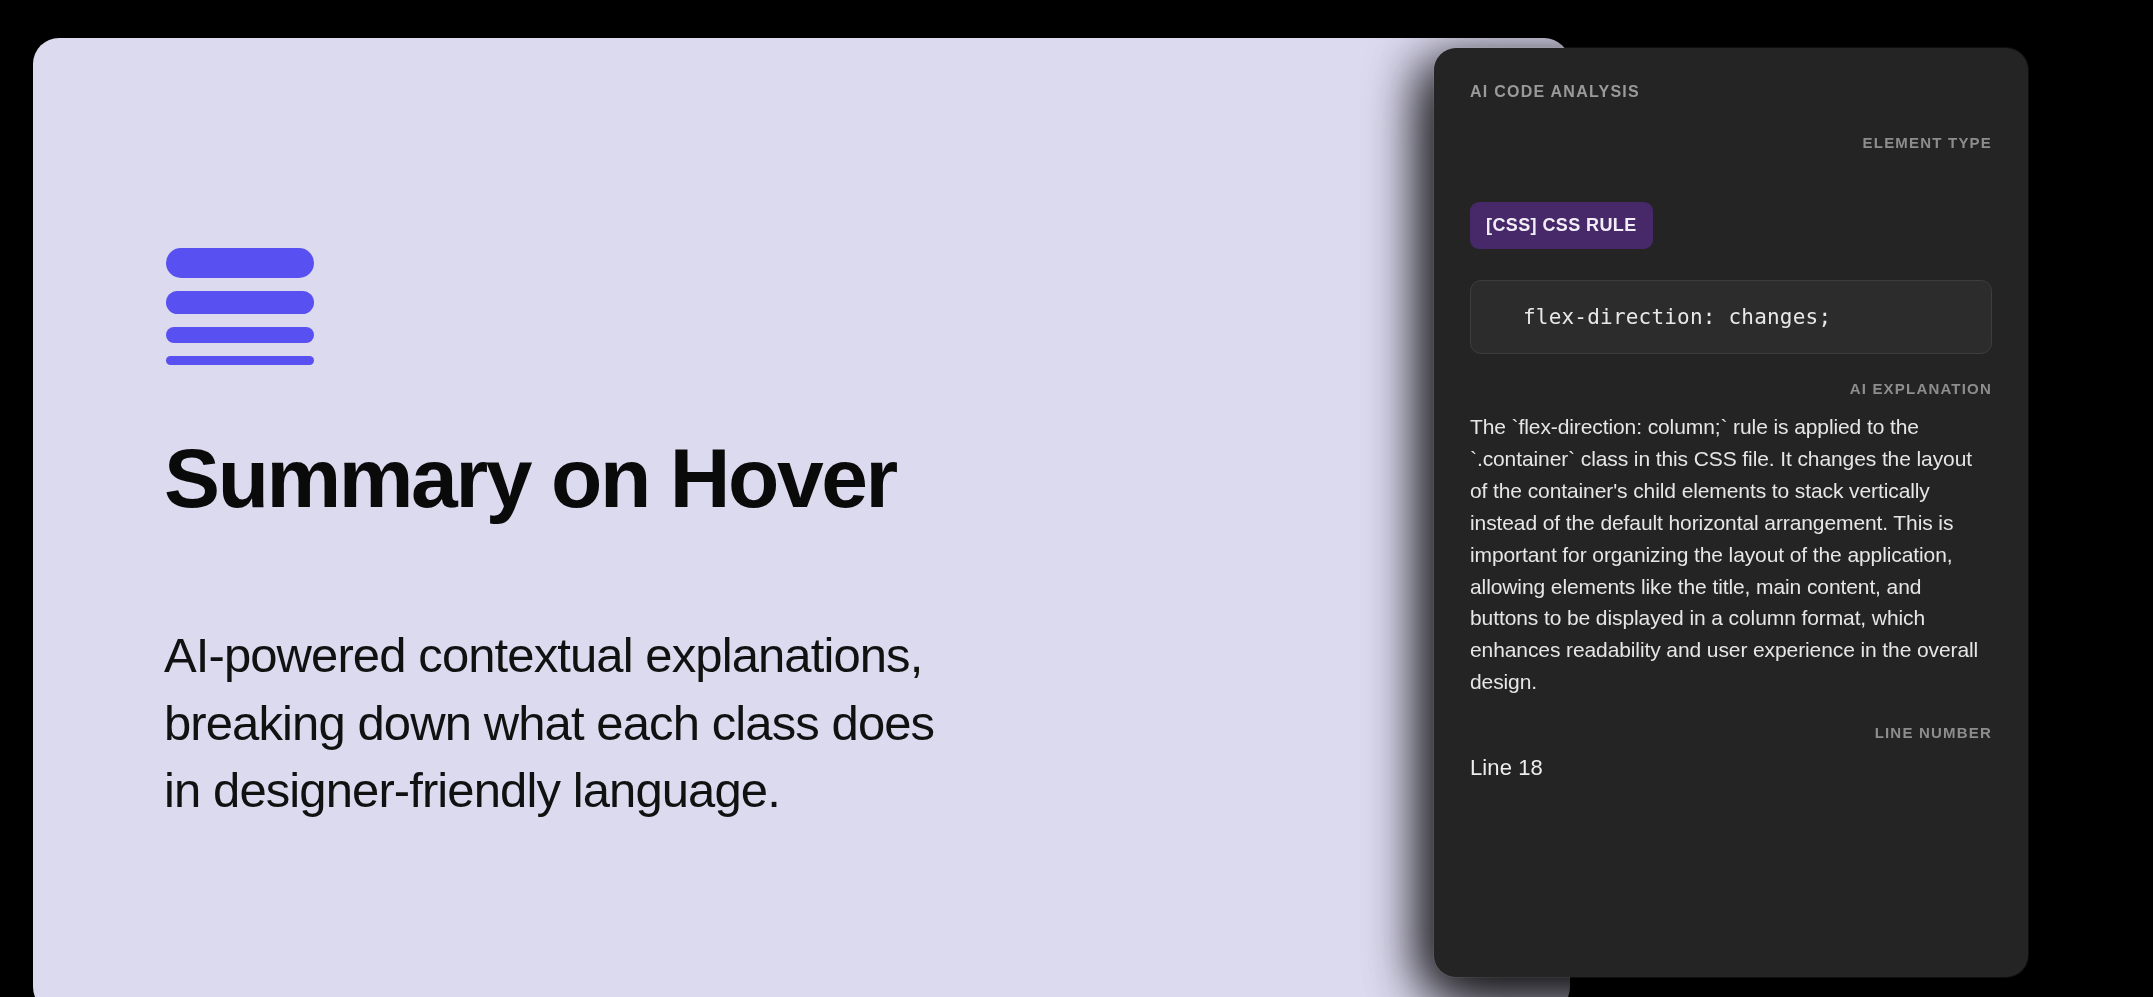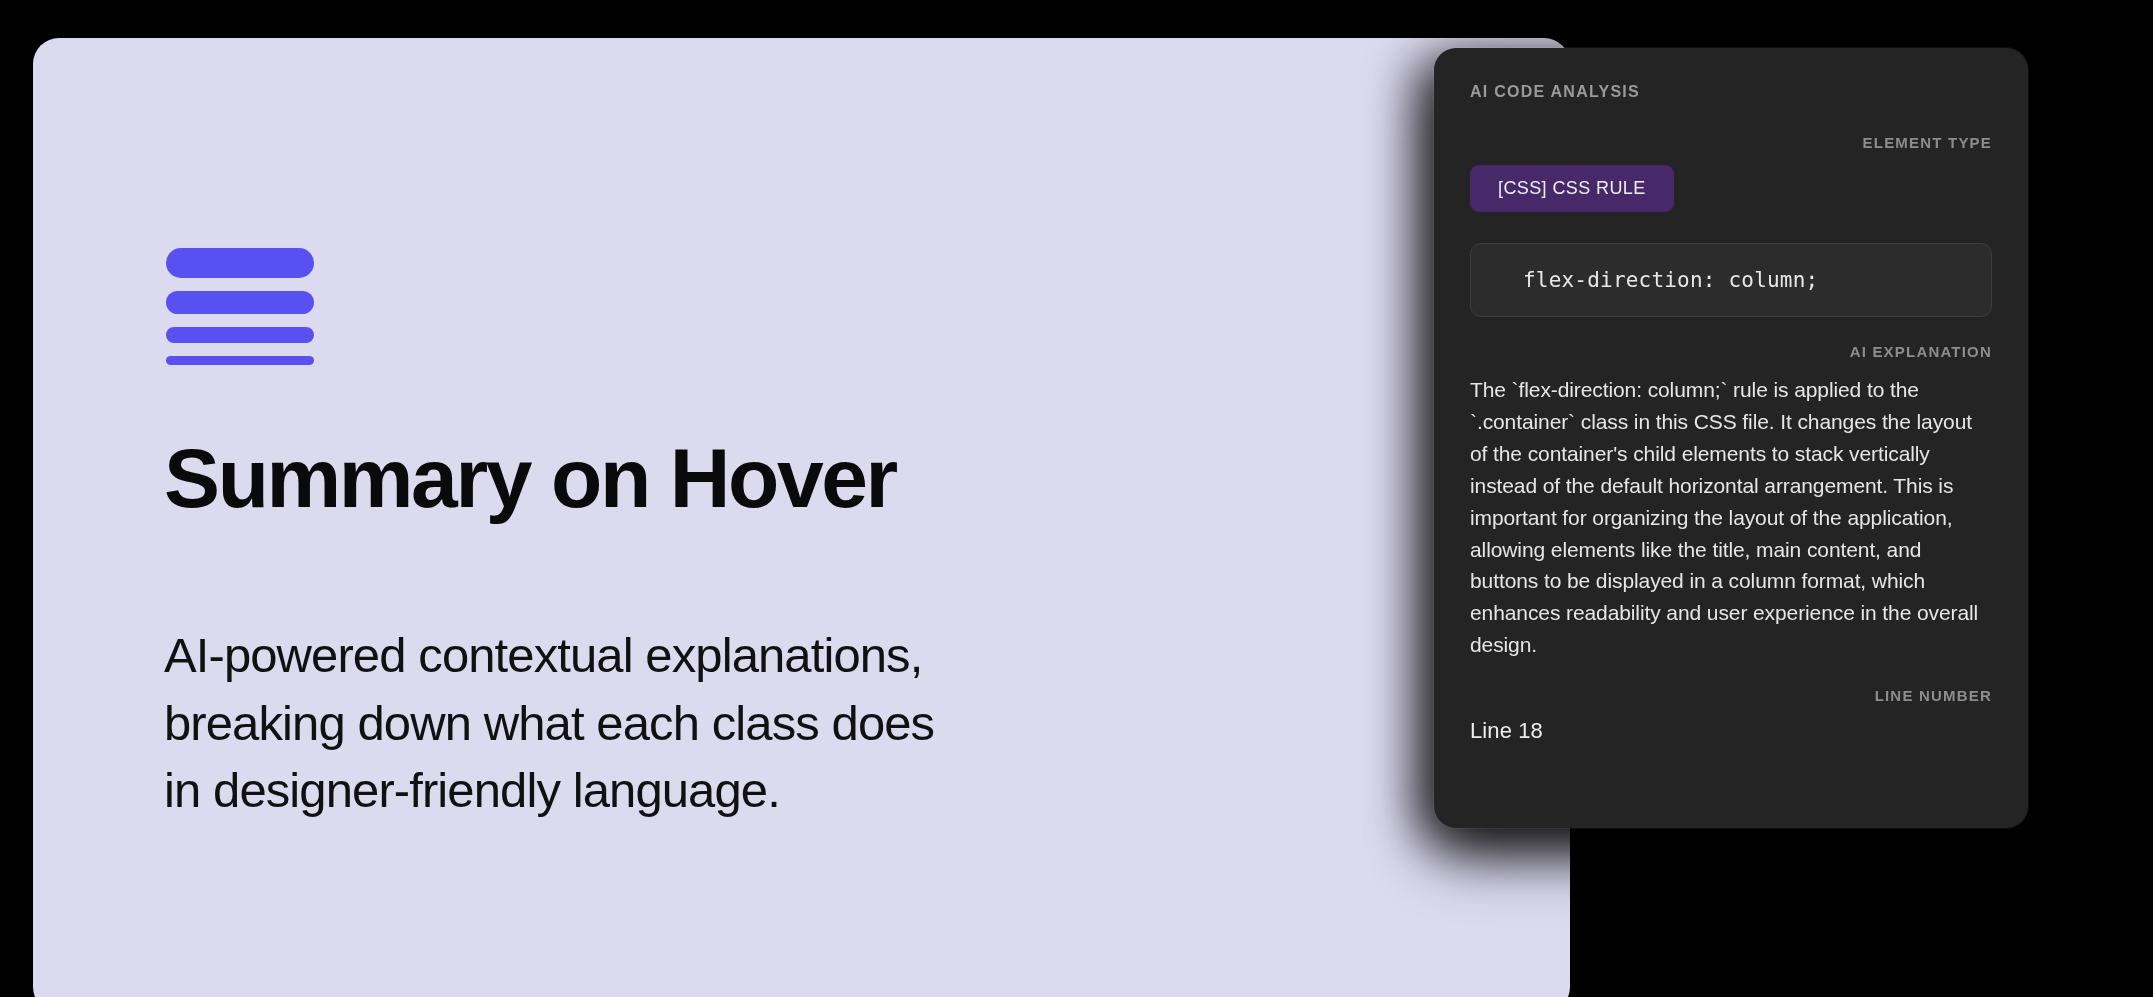--- a/index.html
+++ b/index.html
@@ -73,21 +73,21 @@
     color: #111111;
   }
   .feature-body span { display: block; }
 
   
   .analysis-panel {
     position: absolute;
     left: 1434px;
     top: 48px;
     width: 594px;
-    height: 780px;
+    height: 929px;
     background: #242424;
     border-radius: 22px;
     box-shadow:
       0 0 0 1px rgba(255,255,255,0.06),
       0 26px 60px rgba(0,0,0,0.85),
       -18px 10px 48px rgba(0,0,0,0.6);
     padding: 30px 36px;
     overflow: hidden;
   }
 
@@ -109,24 +109,25 @@
     color: #8d8d8d;
     margin-bottom: 14px;
     text-align: right;
   }
 
   .type-badge {
     display: inline-block;
     background: #47296a;
     color: #f2eef8;
     border-radius: 9px;
-    padding: 13px 28px;
+    padding: 13px 16px;
     font-size: 18px;
-    font-weight: 400;
+    font-weight: 700;
     letter-spacing: 0.4px;
+    margin-top: 37px;
   }
 
   .spacer-lg { height: 31px; }
   .spacer-md { height: 26px; }
 
   .code-box {
     background: #2c2c2c;
     border: 1px solid #3d3d3d;
     border-radius: 11px;
     padding: 20px 24px 20px 52px;
@@ -184,21 +185,21 @@
     <div class="panel-eyebrow">AI CODE ANALYSIS</div>
 
     <div class="section-label">ELEMENT TYPE</div>
 
     <div class="type-badge">[CSS] CSS RULE</div>
 
     <div class="spacer-lg"></div>
 
 
     <div class="code-box">
-      <code class="code-text">flex-direction: column;</code>
+      <code class="code-text">flex-direction: changes;</code>
     </div>
 
     <div class="spacer-md"></div>
 
     <div class="section-label">AI EXPLANATION</div>
 
     <div class="explanation-text">The `flex-direction: column;` rule is applied to the `.container` class in this CSS file. It changes the layout of the container's child elements to stack vertically instead of the default horizontal arrangement. This is important for organizing the layout of the application, allowing elements like the title, main content, and buttons to be displayed in a column format, which enhances readability and user experience in the overall design.</div>
 
     <div class="spacer-md"></div>
 

